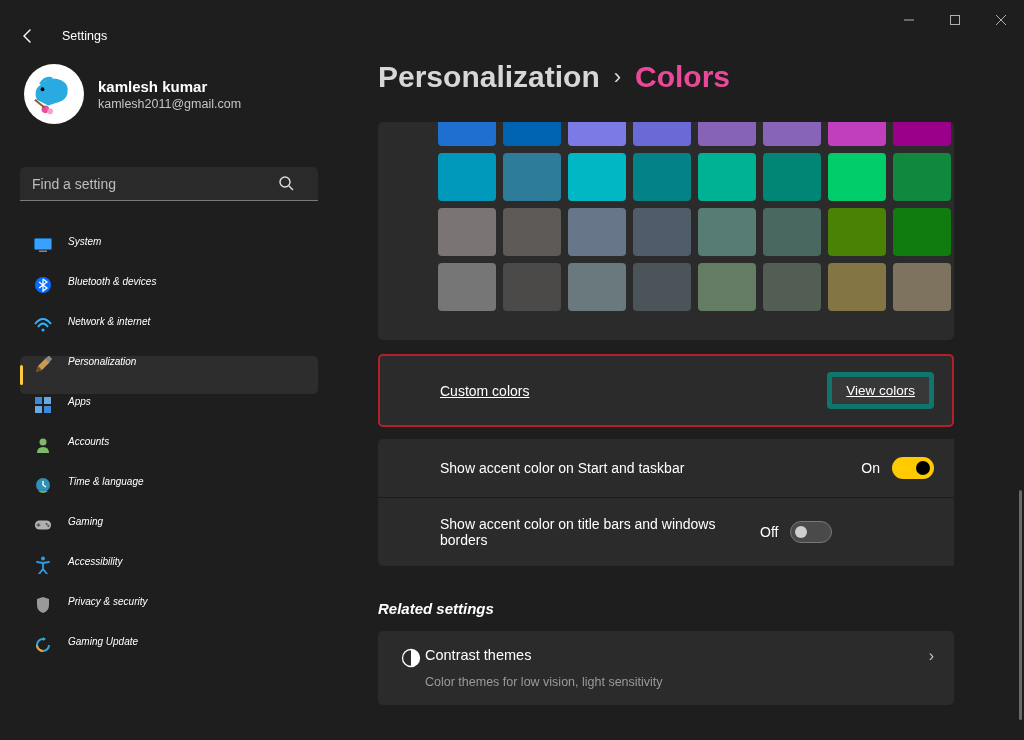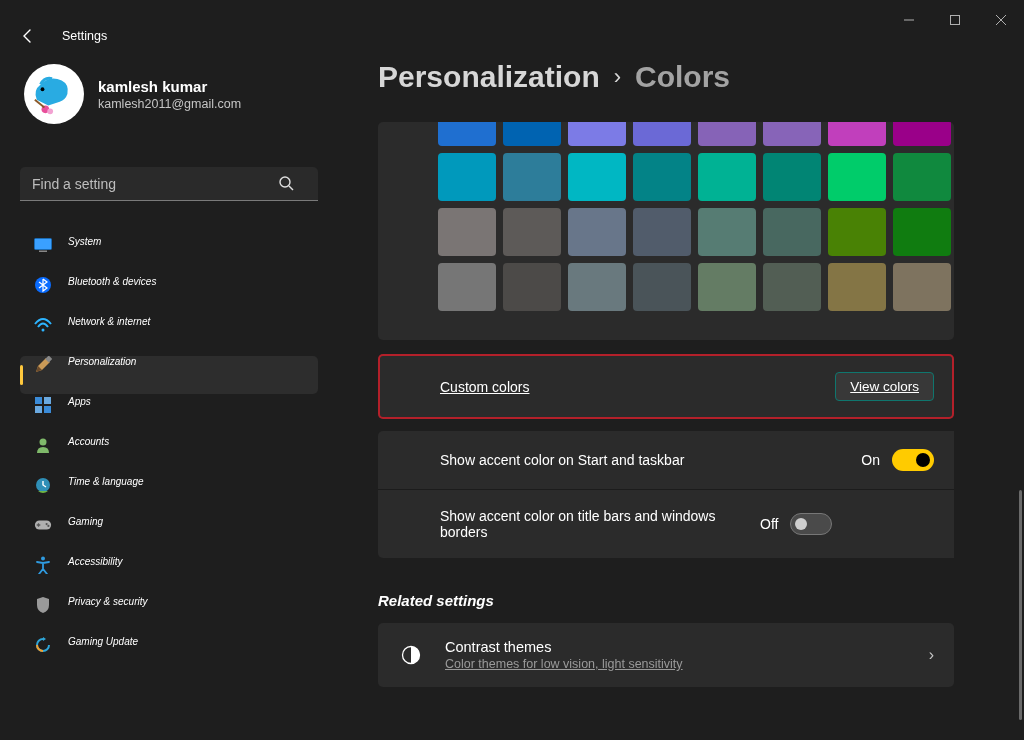--- a/index.html
+++ b/index.html
@@ -50,55 +50,55 @@
   .nav { display:flex; flex-direction:column; gap:2px;}
   .nav-item { display:flex; align-items:flex-start; gap:16px; height:38px; border-radius:5px; padding:0 12px 0 14px; font-size:10px; color:var(--text); cursor:pointer; position:relative;font-style:italic;}
   .nav-item.selected { background:#2d2d2d;}
   .nav-item.selected::before { content:""; position:absolute; left:0; top:9px; bottom:9px; width:3px; background:#ffc83d; border-radius:2px;}
   .nav-icon { width:18px; height:18px; display:flex; align-items:center; justify-content:center; font-size:15px;}
 
   
   .breadcrumb { display:flex; align-items:center; gap:14px; font-size:30px; margin-bottom:28px; margin-top:-4px;}
   .bc-parent { font-weight:600; color:#d7d7d7;}
   .bc-sep { font-size:22px; color:#d7d7d7;}
-  .bc-current { font-weight:600; color:#a3a3a3;}
+  .bc-current { font-weight:600; color:#ec4899;}
 
   
   .viewport { position:relative; height:calc(100% - 60px); }
   .scroll-inner { position:relative; }
 
   
   .color-panel { width:576px; background:var(--bg-card); border-radius:5px; padding:0; margin-bottom:14px; overflow:hidden;}
   .color-grid-wrap { width:530px; height:218px; margin-left:60px; overflow:hidden; position:relative;}
   .color-grid { display:grid; grid-template-columns:repeat(8, 58px); grid-auto-rows:48px; gap:7px 7px; position:relative; top:-24px;}
   .swatch { border-radius:4px; cursor:pointer;}
 
   
   .row { width:576px; display:flex; align-items:center; padding:18px 20px 18px 62px; background:var(--bg-card); font-size:14px;}
   .row + .row { border-top:1px solid #1c1c1c; }
   .row-label { flex:1; color:var(--text);}
   .row.highlighted { box-shadow: inset 0 0 0 2px var(--highlight); border-radius:5px; z-index:2; position:relative;}
-  .btn { background:#383838; border:1px solid #0f766e; color:var(--text); font-size:13.5px; padding:6px 14px; border-radius:4px; cursor:pointer;}
+  .btn { background:#383838; border:5px solid #0f766e; color:var(--text); font-size:13.5px; padding:6px 14px; border-radius:4px; cursor:pointer;}
   .toggle-group { display:flex; align-items:center; gap:12px;}
   .toggle-label { font-size:14px;}
   .toggle { width:42px; height:22px; border-radius:11px; position:relative; cursor:pointer;}
   .toggle.on { background:var(--toggle-on);}
   .toggle.on::after { content:""; position:absolute; width:14px; height:14px; border-radius:50%; background:#000; top:4px; right:4px;}
   .toggle.off { background:#4a4a4a; border:1px solid #777;}
   .toggle.off::after { content:""; position:absolute; width:12px; height:12px; border-radius:50%; background:#cfcfcf; top:4px; left:4px;}
 
   .group1 { border-radius:5px; overflow:visible; margin-bottom:12px;text-decoration:underline;}
   .group2 { border-radius:5px; overflow:hidden; margin-bottom:34px;}
 
   .section-title { font-size:15px; font-weight:600; margin:0 0 14px 0;font-style:italic;}
-  .related-card { width:576px; background:var(--bg-card); border-radius:5px; display:flex; align-items:center; gap:23px; padding:16px 20px 16px 22px; cursor:pointer;}
+  .related-card { width:576px; background:var(--bg-card); border-radius:5px; display:flex; gap:3px; padding:16px 20px 16px 22px; cursor:pointer;}
   .related-icon { width:22px; height:22px; display:flex; align-items:center; justify-content:center;}
   .related-text { flex:1;}
   .related-title { font-size:14.5px; color:var(--text);}
-  .related-sub { font-size:12.5px; color:var(--text-faint); margin-top:2px;text-decoration:underline;}
+  .related-sub { font-size:12.5px; color:var(--text-faint); margin-top:12px;}
   .chev { color:var(--text-muted); font-size:16px;}
 </style>
 </head>
 <body>
 
 <div class="titlebar">
   <div class="titlebar-left">
     <div class="back-arrow">
       <svg width="16" height="16" viewBox="0 0 16 16">
           <path d="M10 2 4 8l6 6" stroke="currentColor" stroke-width="1.4" fill="none" stroke-linecap="round"></path>

